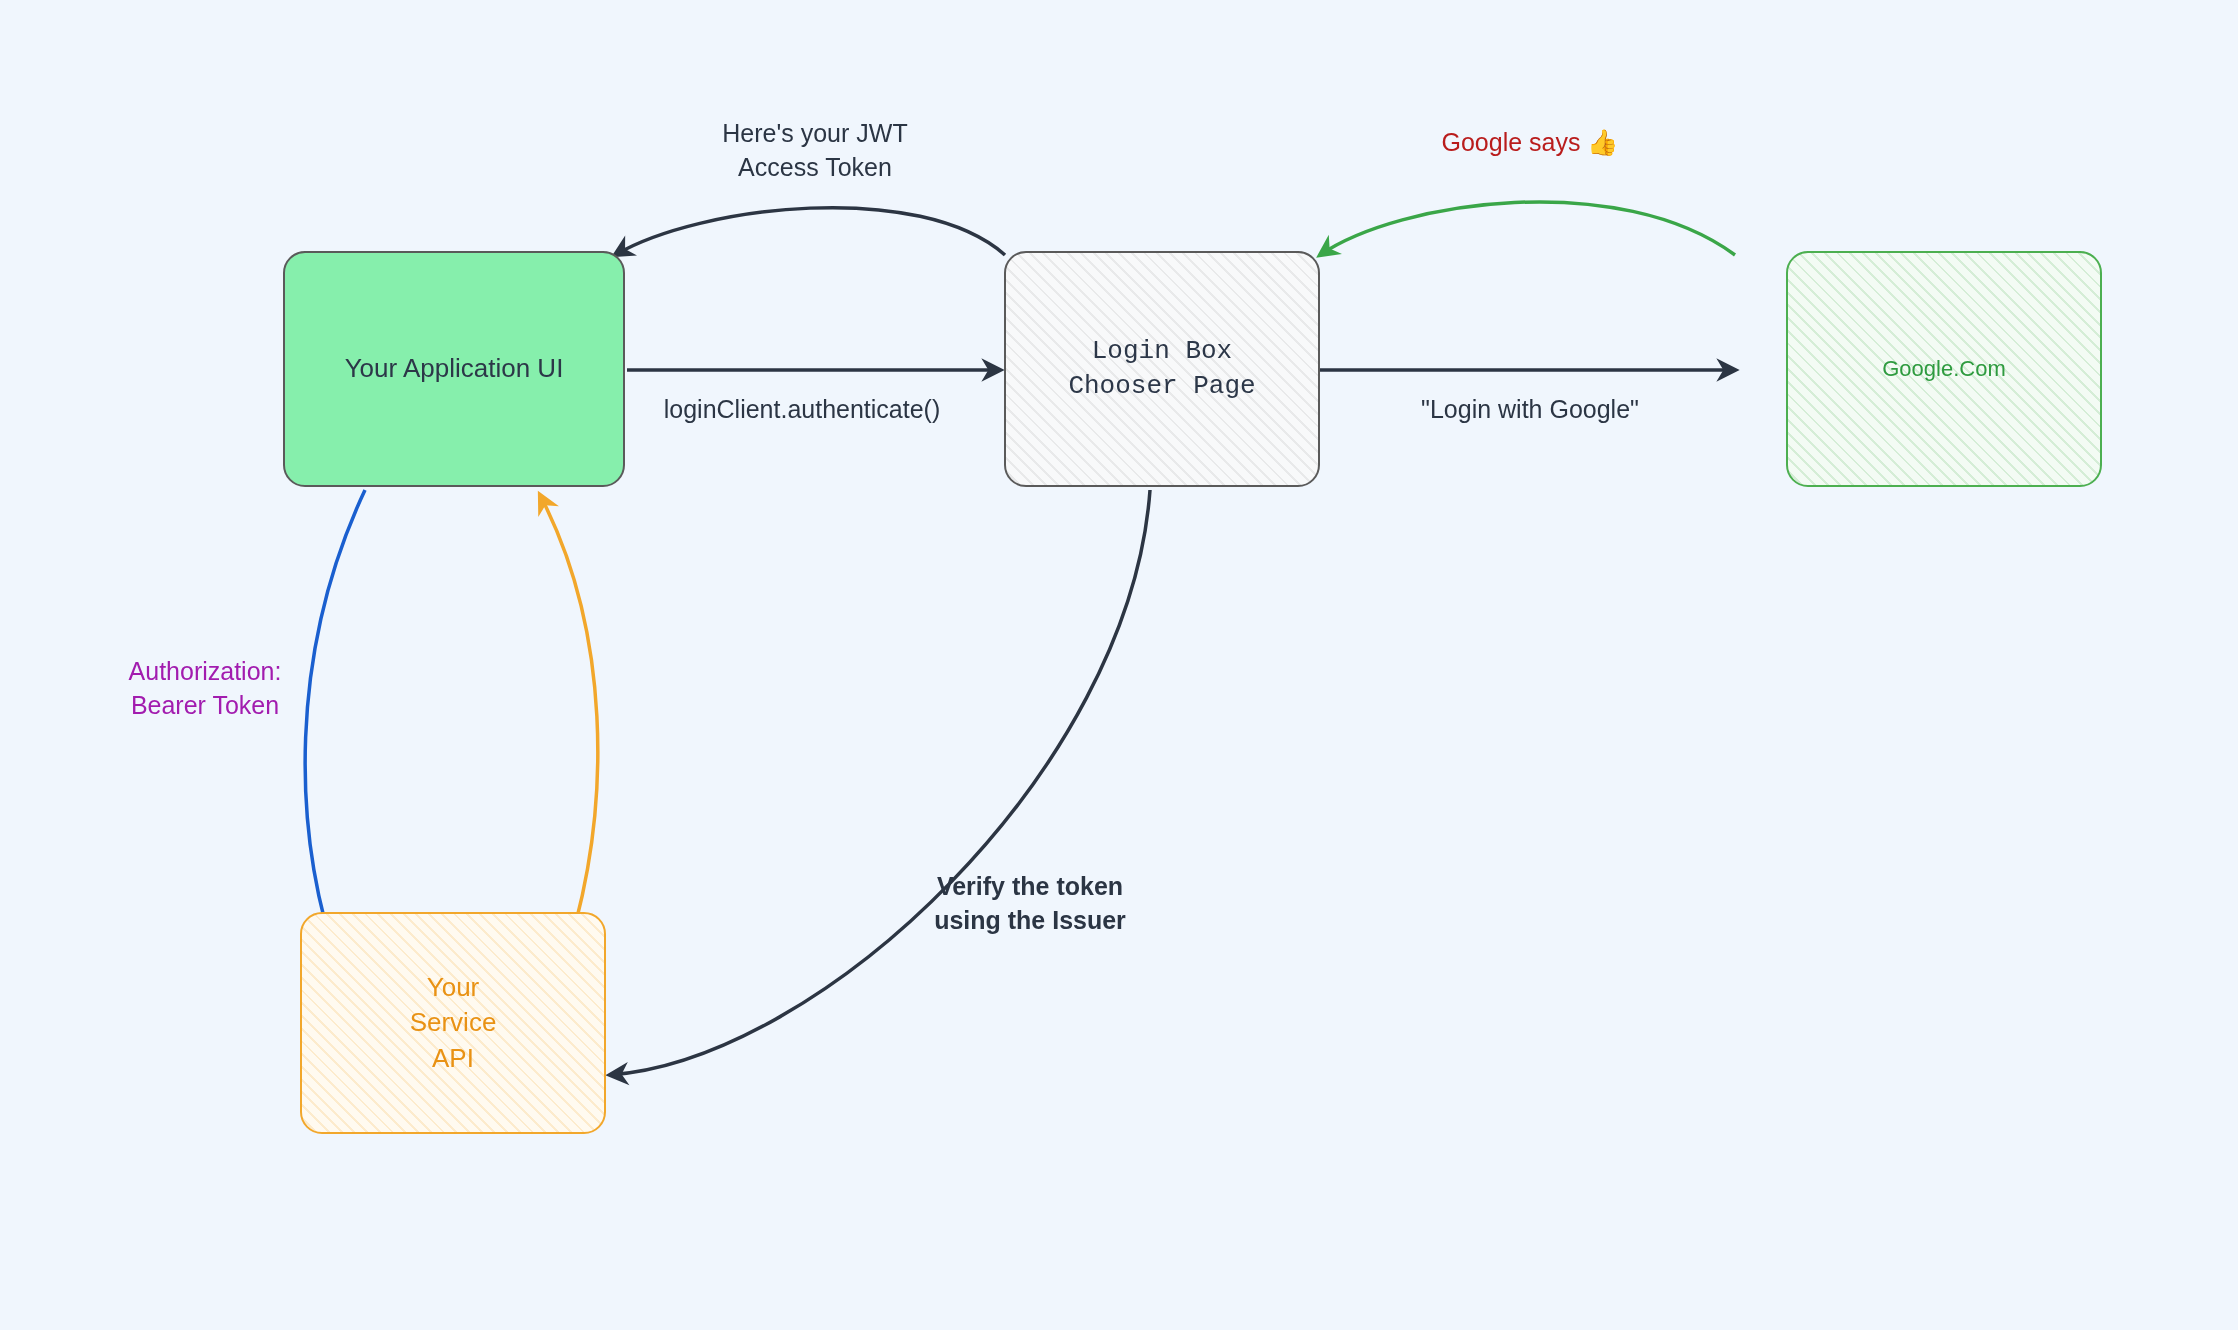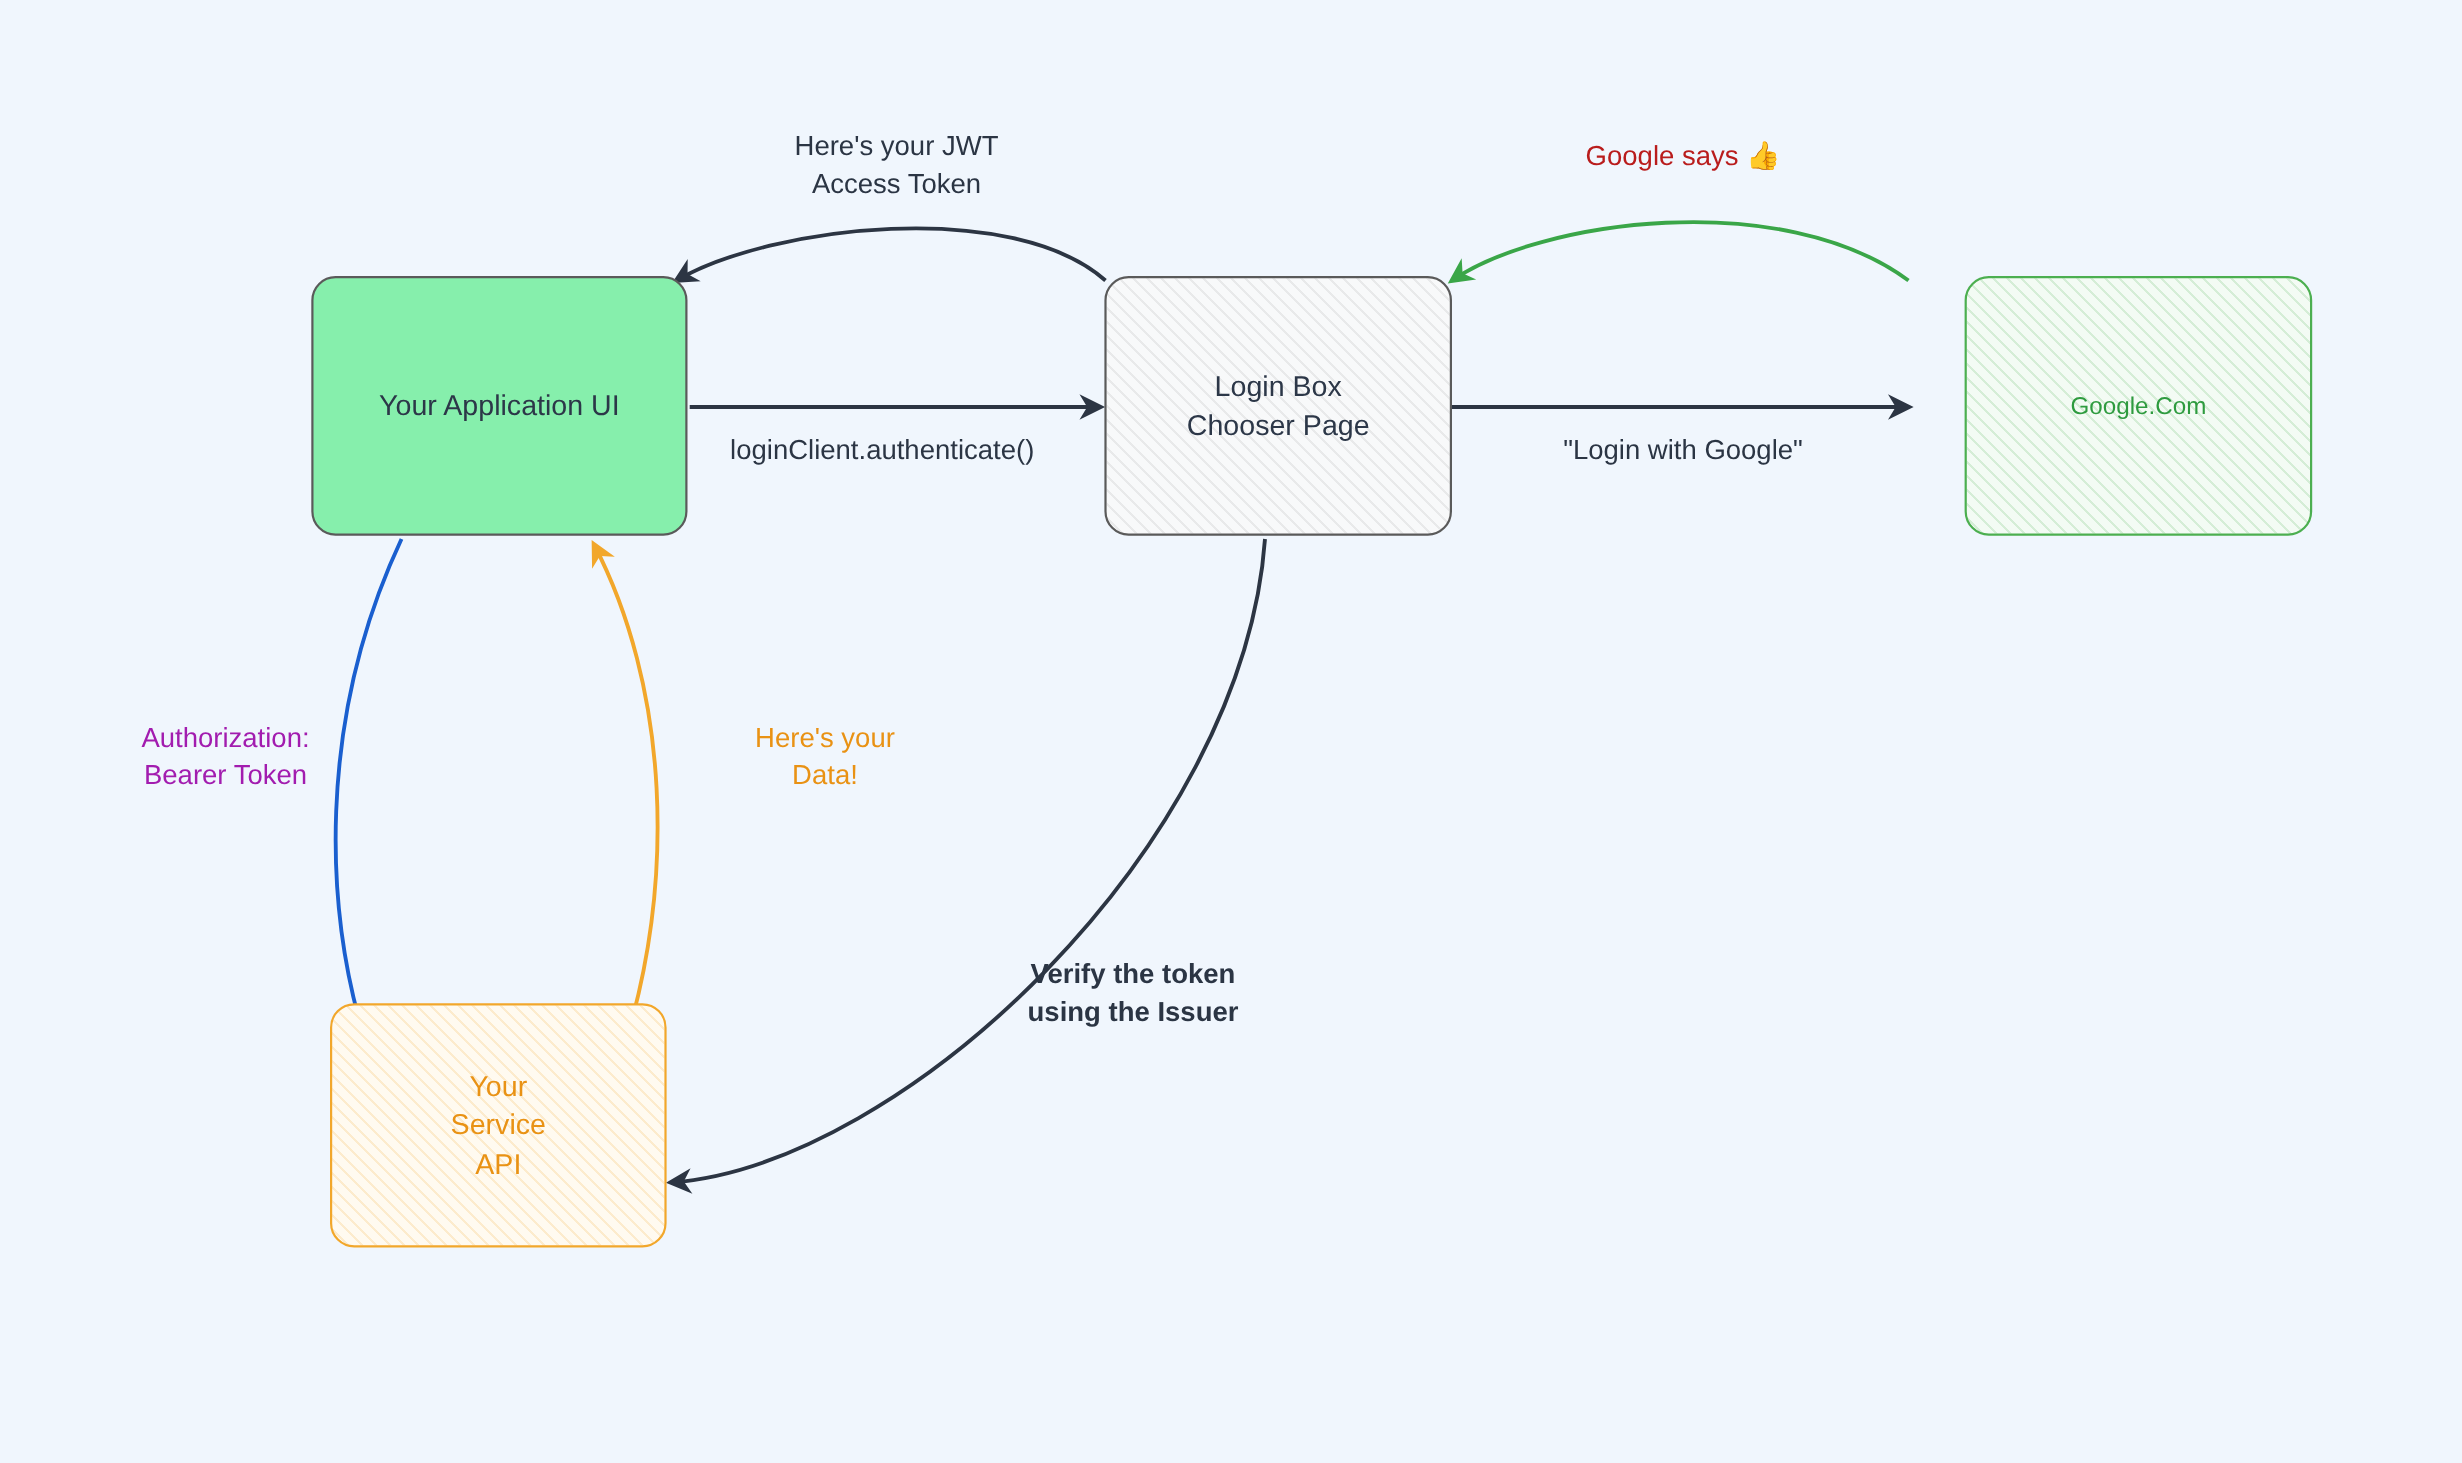--- a/index.html
+++ b/index.html
@@ -42,20 +42,21 @@
     border: 2px solid #5a5a5a;
     color: #2c3748;
   }
   .node.hatch-gray {
     border: 2px solid #5a5a5a;
     color: #2c3748;
     background-color: #f8f9fa;
     background-image: repeating-linear-gradient(45deg,
       rgba(120,120,120,0.12) 0, rgba(120,120,120,0.12) 2px,
       transparent 2px, transparent 9px);
+    font-family: Liberation Mono, monospace;
   }
   .node.hatch-green {
     border: 2px solid #4caf50;
     color: #2e9b3f;
     background-color: #f3fbf4;
     background-image: repeating-linear-gradient(45deg,
       rgba(76,175,80,0.18) 0, rgba(76,175,80,0.18) 2px,
       transparent 2px, transparent 9px);
     font-size: 22px;
     margin-left: 47px;
@@ -143,16 +144,14 @@
   <div class="label green" style="left:1405px; top:126px; width:250px;">Google says 👍</div>
 
   <div class="label" style="left:1375px; top:393px; width:310px;">"Login with Google"</div>
 
   <div class="label" style="left:880px; top:870px; width:300px;font-weight:bold;">Verify the token
 using the Issuer</div>
 
   <div class="label blue" style="left:95px; top:655px; width:220px;">Authorization:
 Bearer Token</div>
 
-  <div class="label orange" style="left:650px; top:655px; width:200px;">Here's your
-Data!</div>
 
 </div>
 
 </body></html>

